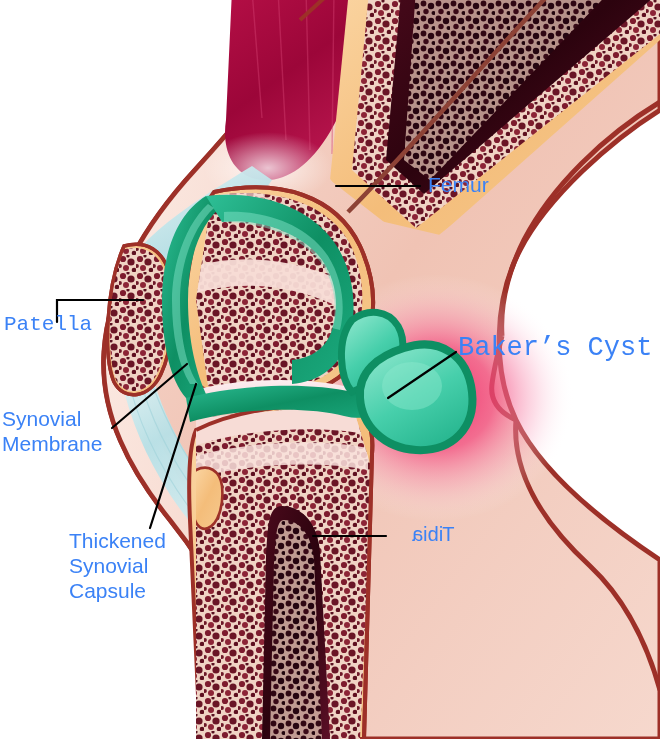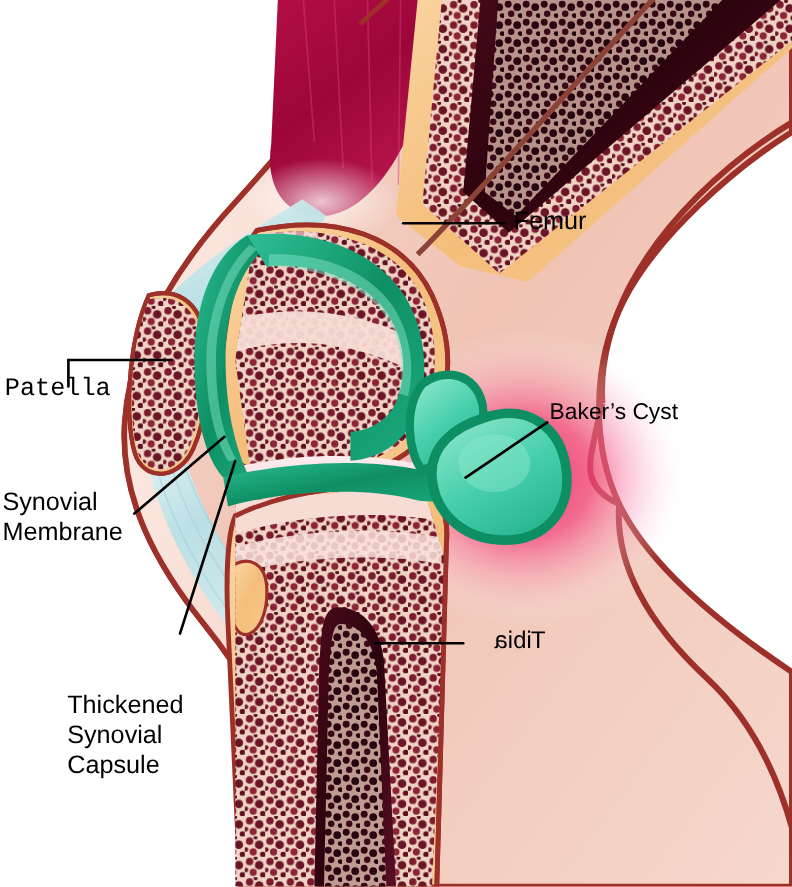--- a/index.html
+++ b/index.html
@@ -1,28 +1,28 @@
 <!DOCTYPE html>
 <html><head>
 <meta charset="utf-8">
 <style>
   html,body{margin:0;padding:0;background:#ffffff;}
   body{width:660px;height:739px;overflow:hidden;
        font-family:"Liberation Sans",sans-serif;}
   #stage{position:relative;width:660px;height:739px;background:#fff;}
   svg.art{position:absolute;top:0;left:0;width:660px;height:739px;display:block;}
-  .lbl{position:absolute;color:#000000;white-space:pre;line-height:1.18;}
+  .lbl{position:absolute;color:#3b82f6;white-space:pre;line-height:1.18;}
   .lbl-sans{font-family:"Liberation Sans",sans-serif;font-size:21px;}
-  .lbl-serif{font-family:Liberation Sans, sans-serif;font-size:19px;}
+  .lbl-serif{font-family:Liberation Mono, monospace;font-size:27px;}
   .lbl-mirror{font-family:"Liberation Sans",sans-serif;font-size:20px;
               transform:scaleX(-1);transform-origin:center center;}
   #l-femur{left:428px;top:173px;}
   #l-patella{left:4px;top:313px;font-family:Liberation Mono, monospace;}
   #l-syn{left:2px;top:407px;}
-  #l-thick{left:56px;top:529px;margin-top:47px;}
+  #l-thick{left:69px;top:529px;}
   #l-baker{left:458px;top:333px;}
   #l-tibia{left:412px;top:523px;}
 </style>
 </head>
 <body>
 
 <div id="stage">
 
   <svg class="art" viewBox="0 0 660 739">
     <defs>

